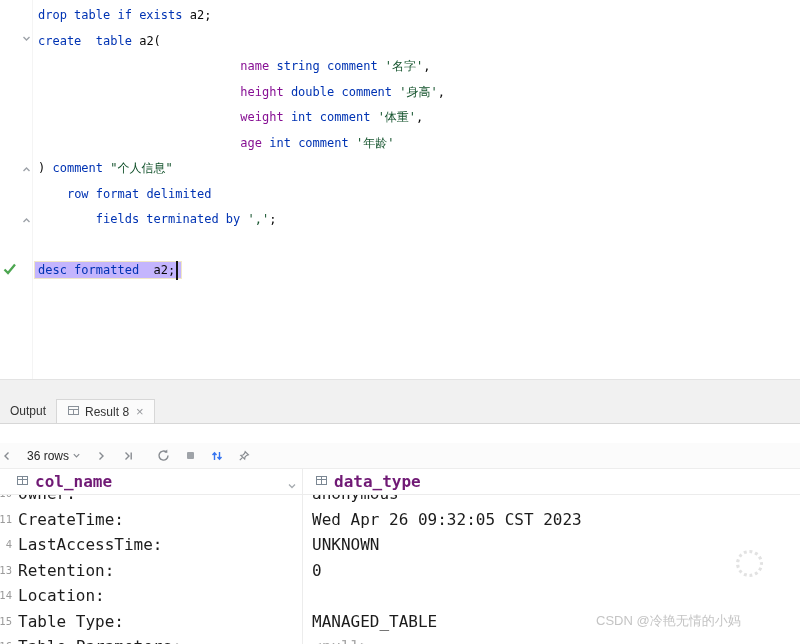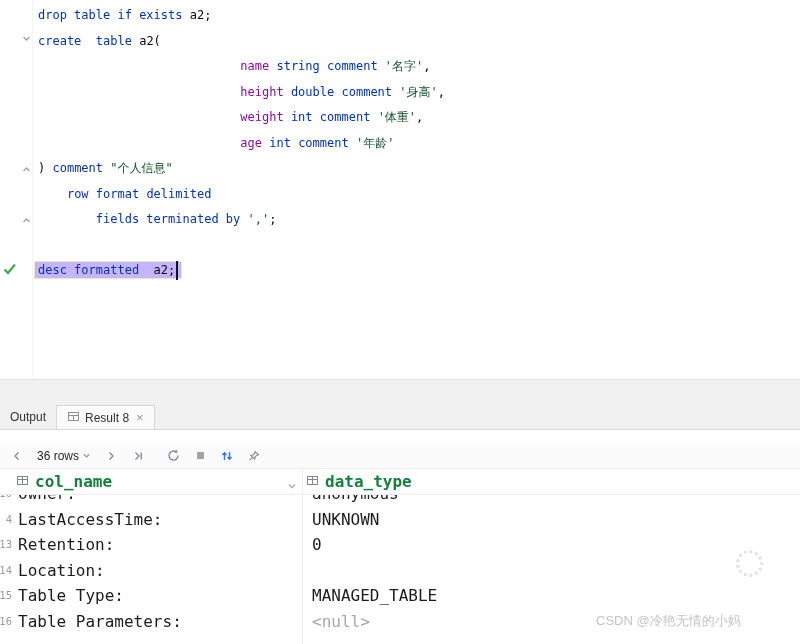--- a/index.html
+++ b/index.html
@@ -15,37 +15,37 @@
   .code { position:absolute; left:0; top:3px; width:100%; padding-left:38px; font-family:"DejaVu Sans Mono",monospace; font-size:12px; line-height:25.5px; white-space:pre; color:#080808; }
   .code-line { height:25.5px; }
   .tok-kw  { color:#0033B3; }
   .tok-col { color:#871094; }
   .tok-str { color:#14532d; }
   .tok-pl  { color:#080808; }
   .hl { background:#c4b5fd; box-shadow:0 0 0 1px #F0E7C6; padding:1px 3px; margin-left:-3px; }
   .caret { display:inline-block; width:2px; height:19px; background:#151515; vertical-align:middle; margin-left:1px; }
 
   
-  .panel-head { position:absolute; left:0; top:380px; width:800px; height:50px; background:#F1F1F1; border-bottom:1px solid #D7D7D7; }
+  .panel-head { position:absolute; left:0; top:380px; width:800px; height:44px; background:#F1F1F1; border-bottom:1px solid #D7D7D7; }
   .tabs { position:absolute; left:0; bottom:0; height:24px; display:flex; align-items:stretch; font-size:12px; color:#333; }
   .tab { display:flex; align-items:center; gap:5px; padding:0 10px; cursor:default; }
   .tab.active { background:#FBFBFB; border:1px solid #D7D7D7; border-bottom:none;justify-content:center; }
   .tab-close { color:#96989C; font-size:13px; line-height:1; margin-left:2px; }
 
   
-  .toolbar { position:absolute; left:0; top:443px; width:800px; height:26px; background:#FBFBFB; border-bottom:1px solid #EDEDED; display:flex; align-items:center; padding-left:10px; gap:13px; }
+  .toolbar { position:absolute; left:0; top:443px; width:800px; height:26px; background:#FBFBFB; border-bottom:1px solid #EDEDED; display:flex; align-items:center; gap:13px; }
   .icon-btn { display:inline-flex; align-items:center; justify-content:center; }
   .rows-dd { display:flex; align-items:center; gap:3px; font-size:12px; color:#1F1F1F; }
   .tb-gap { margin-left:8px; }
 
   
-  .grid-header { position:absolute; left:0; top:469px; width:800px; height:26px; background:#fff; border-bottom:1px solid #ECECEC; display:flex; align-items:center; font-family:"DejaVu Sans Mono",monospace; font-size:16px; font-weight:bold; color:#15803d; }
+  .grid-header { position:absolute; left:0; top:469px; width:800px; height:26px; background:#fff; border-bottom:1px solid #ECECEC; display:flex; align-items:center; font-family:"DejaVu Sans Mono",monospace; font-size:16px; font-weight:bold; color:#701a75; }
   .gh-gutter { width:14px; }
   .gh-c1 { width:288px; display:flex; align-items:center; gap:6px; padding-left:2px; position:relative; height:100%; }
-  .gh-c2 { flex:1; display:flex; align-items:center; gap:6px; padding-left:4px; height:100%; }
+  .gh-c2 { flex:1; display:flex; align-items:center; gap:6px; padding-left:13px; height:100%; }
   .sort-ind { position:absolute; right:5px; top:7px; }
   .col-sep { position:absolute; left:302px; top:469px; bottom:0; width:1px; background:#ECECEC; }
 
   .grid-body { position:absolute; left:0; top:495px; right:0; bottom:0; overflow:hidden; font-family:"DejaVu Sans Mono",monospace; font-size:16px; color:#1C1C1C; }
   .grow { display:flex; height:25.5px; line-height:25.5px; }
   .grow:first-child { margin-top:-14px; }
   .rn { width:14px; position:relative; overflow:hidden; flex:none; }
   .rn span { position:absolute; right:2px; top:0; font-size:10.5px; color:#9B9B9B; line-height:25.5px; }
   .cell1 { width:289px; padding-left:4px; overflow:hidden; white-space:pre; flex:none; }
   .cell2 { flex:1; padding-left:9px; overflow:hidden; white-space:pre; }
@@ -195,20 +195,27 @@
   <div class="grid-body" id="grid-body">
       <div class="grow">
         <div class="rn">
           <span>10</span>
         </div>
         <div class="cell1">Owner:</div>
         <div class="cell2">anonymous</div>
       </div>
       <div class="grow">
         <div class="rn">
+          <span>11</span>
+        </div>
+        <div class="cell1">CreateTime:</div>
+        <div class="cell2">Wed Apr 26 09:32:05 CST 2023</div>
+      </div>
+      <div class="grow">
+        <div class="rn">
           <span>4</span>
         </div>
         <div class="cell1">LastAccessTime:</div>
         <div class="cell2">UNKNOWN</div>
       </div>
       <div class="grow">
         <div class="rn">
           <span>13</span>
         </div>
         <div class="cell1">Retention:</div>

